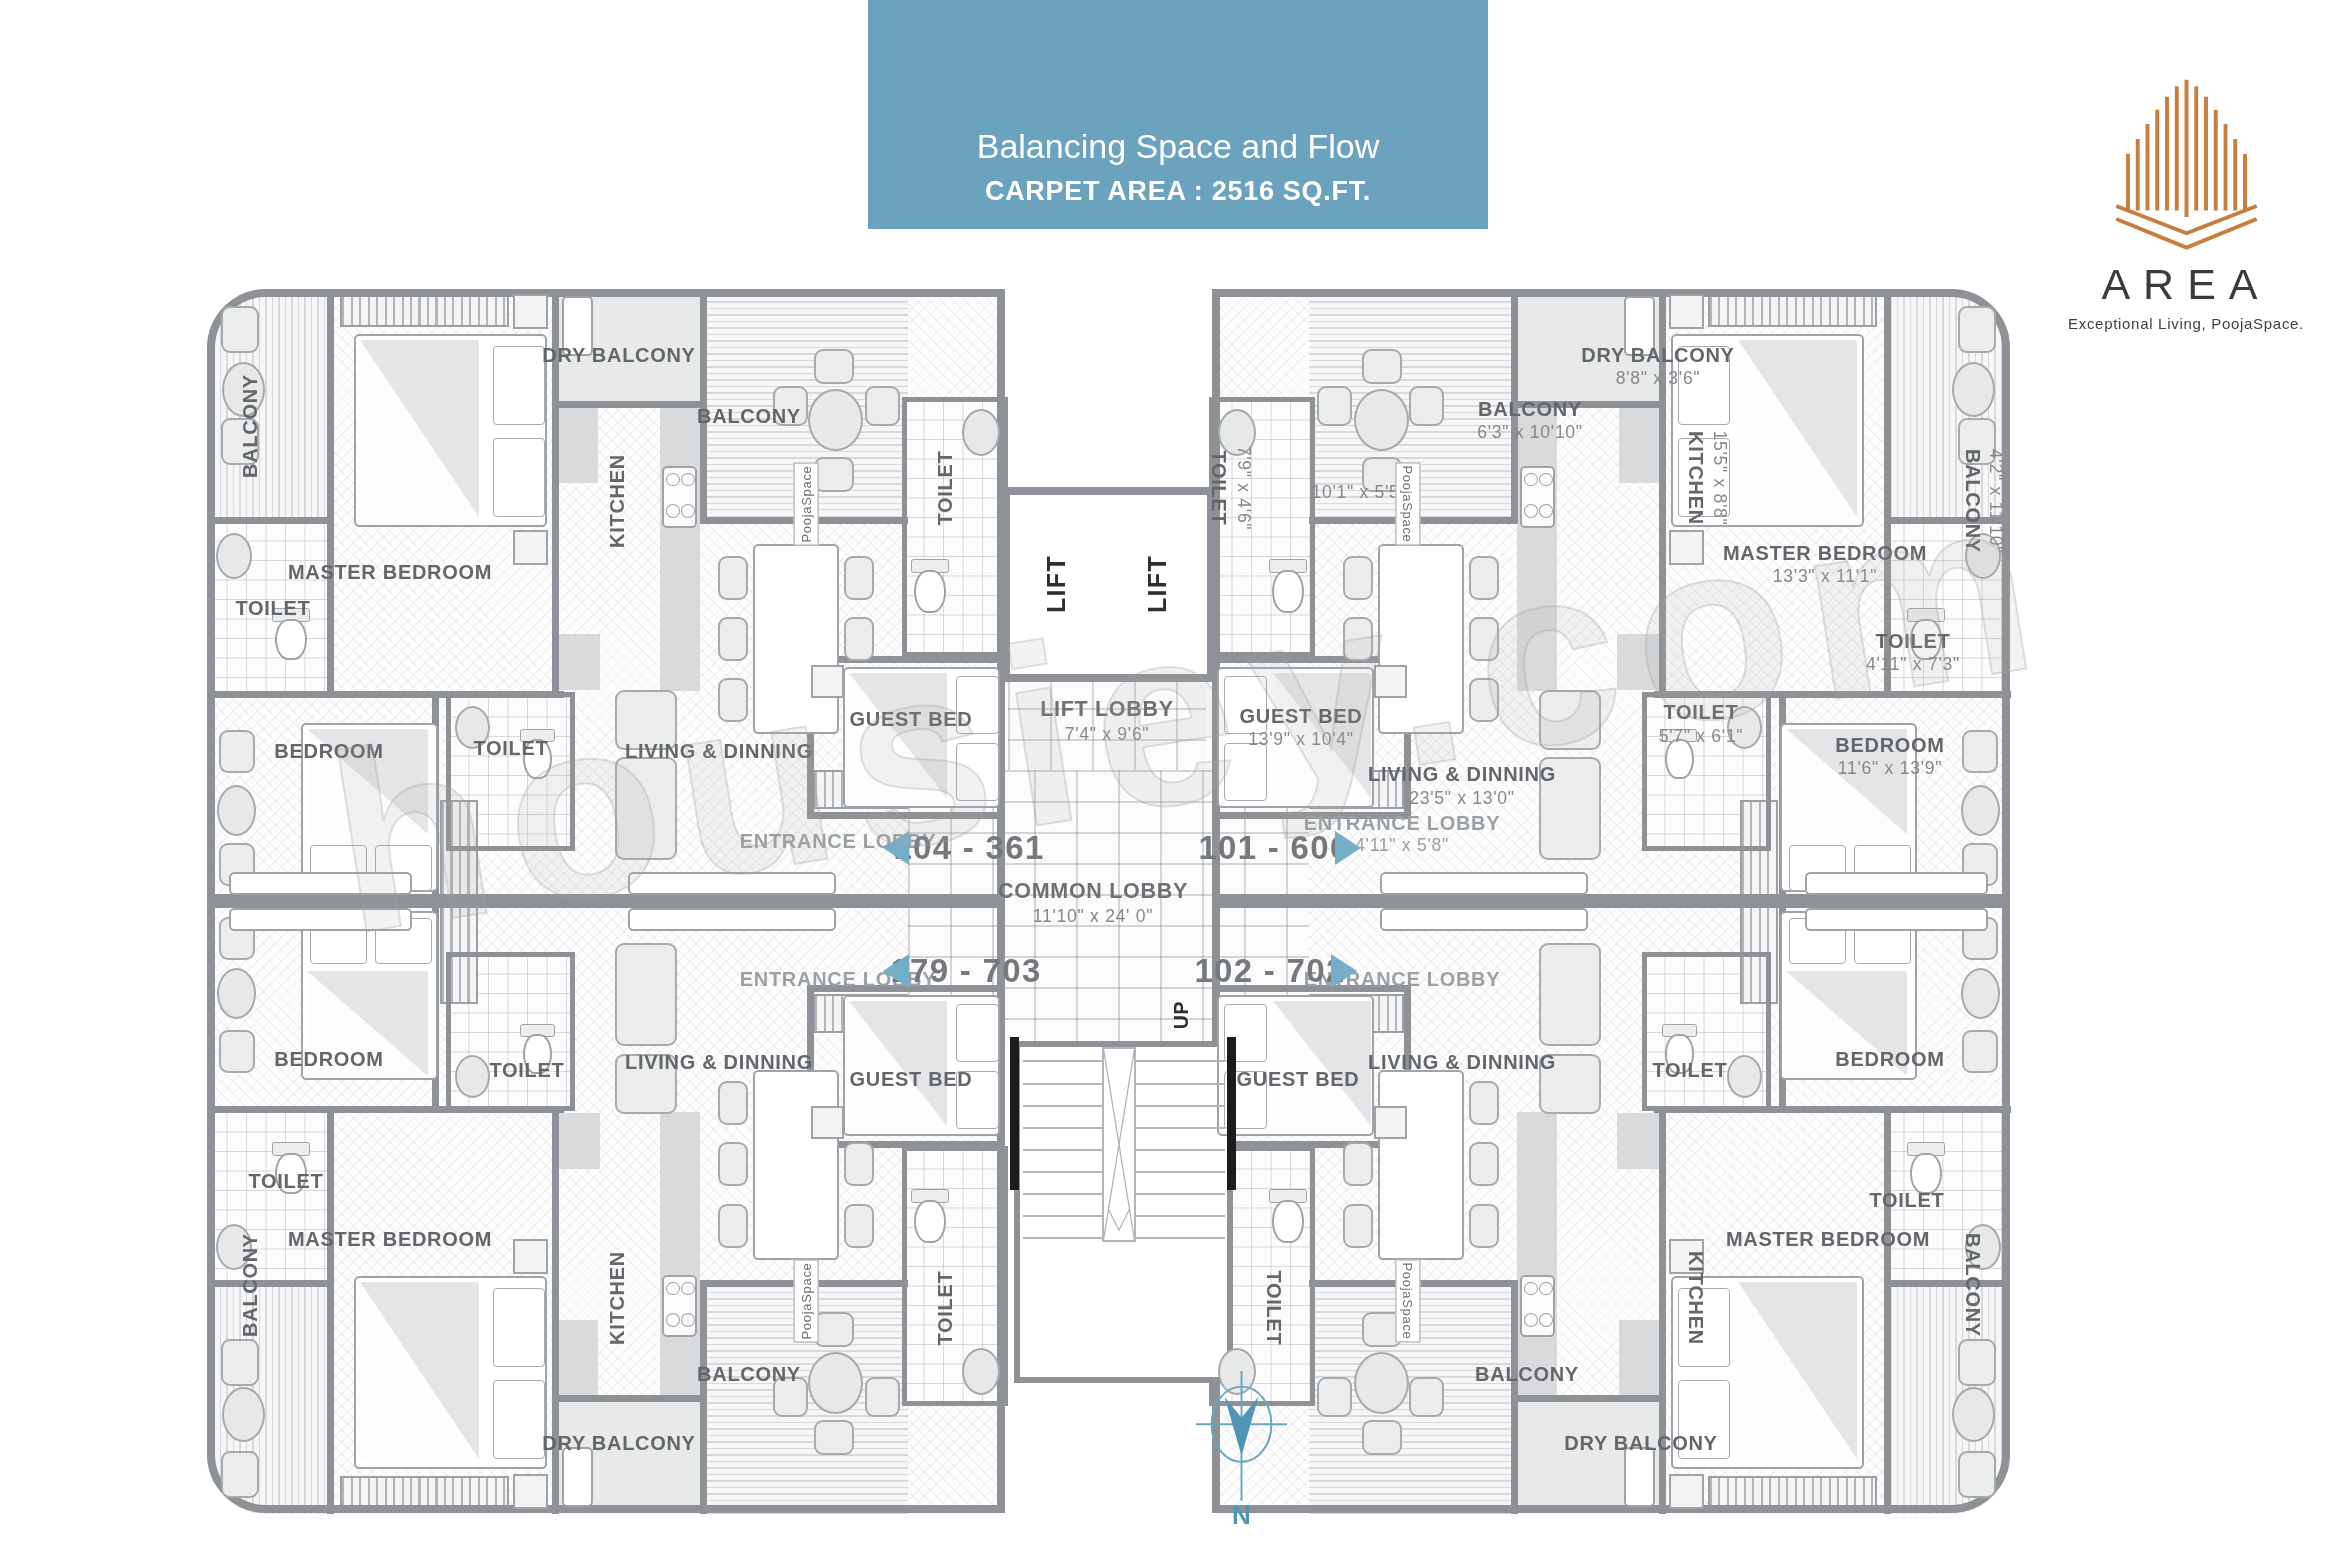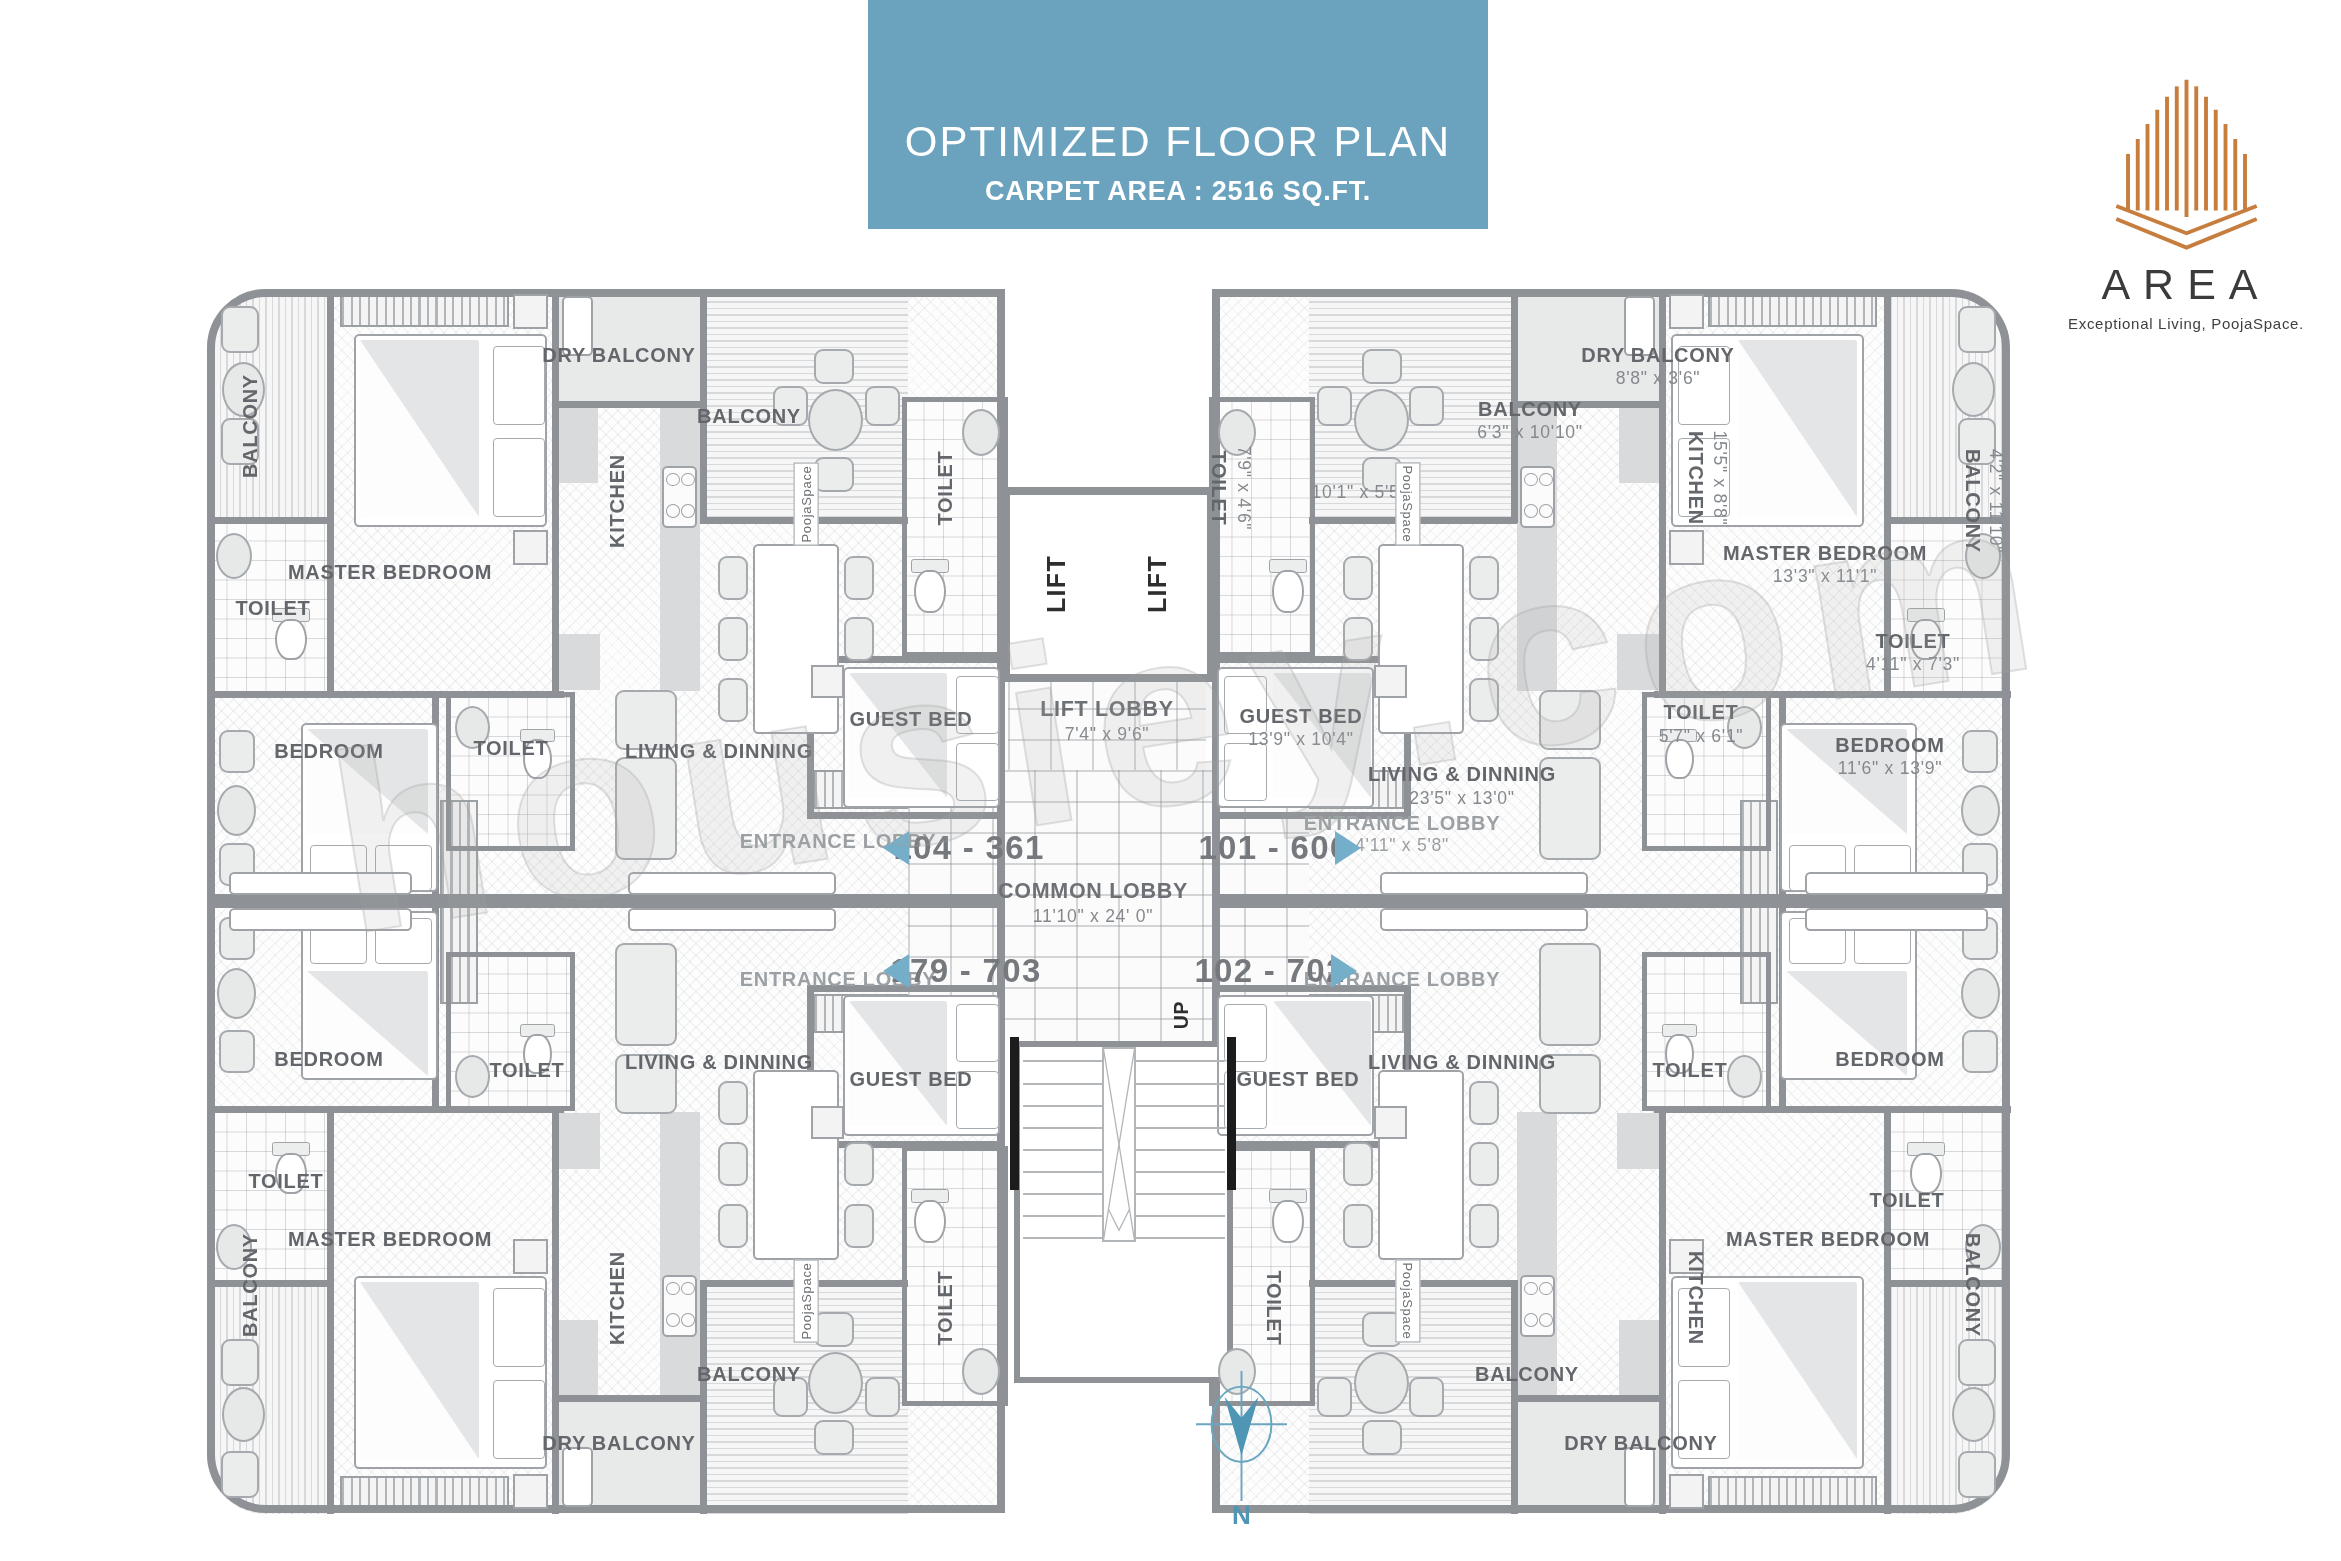--- a/index.html
+++ b/index.html
@@ -85,21 +85,21 @@
   .compass{position:absolute;left:1196px;top:1371px;width:91px;height:163px;z-index:50;}
   .compass .n{position:absolute;left:50%;top:129px;transform:translateX(-50%);
               font-size:26px;color:#4f96b4;font-weight:700;}
 </style>
 </head>
 <body>
 
 <div id="stage">
 
   <div class="banner">
-    <div class="t1">OPTIMIZED FLOOR PLAN</div>
+    <div class="t2">Balancing Space and Flow</div>
     <div class="t3">CARPET AREA : 2516 SQ.FT.</div>
   </div>
 
   <div class="logo">
     <svg width="195" height="176" viewBox="0 0 300 270">
       <g stroke="#c77d3d" stroke-width="6" fill="none">
         <line x1="60" y1="205" x2="60" y2="118"></line>
         <line x1="75" y1="205" x2="75" y2="95"></line>
         <line x1="90" y1="205" x2="90" y2="72"></line>
         <line x1="105" y1="205" x2="105" y2="50"></line>

